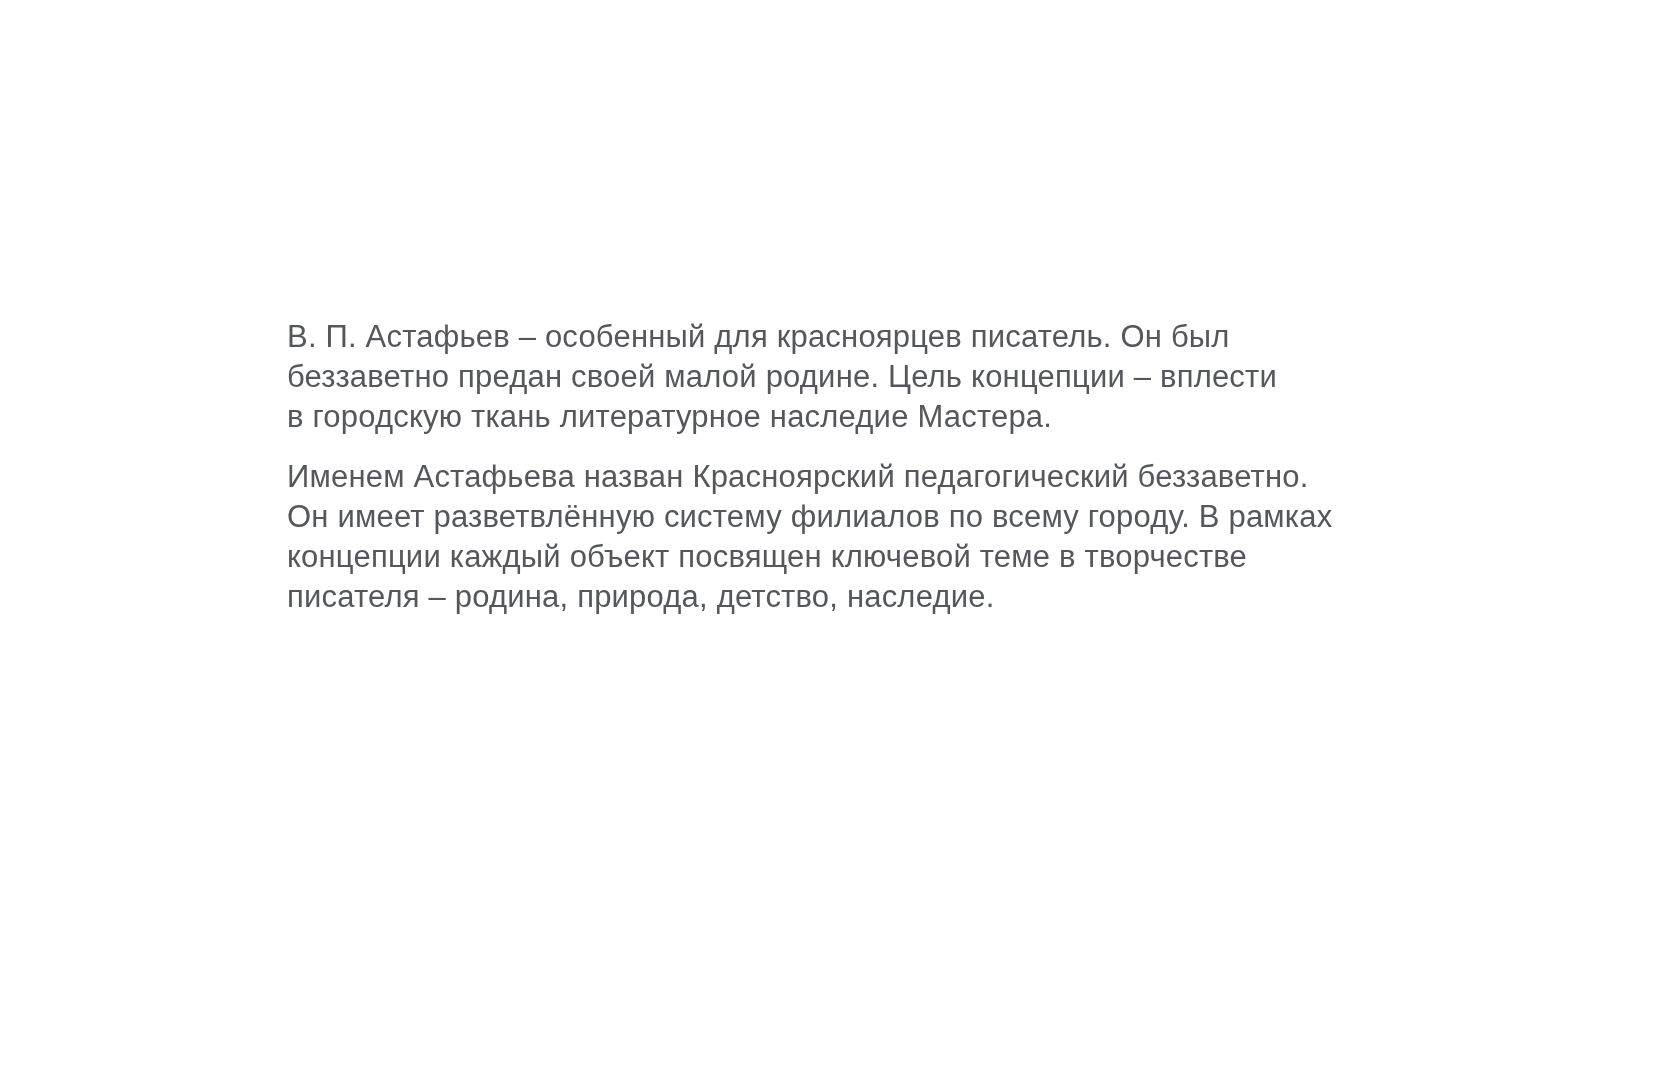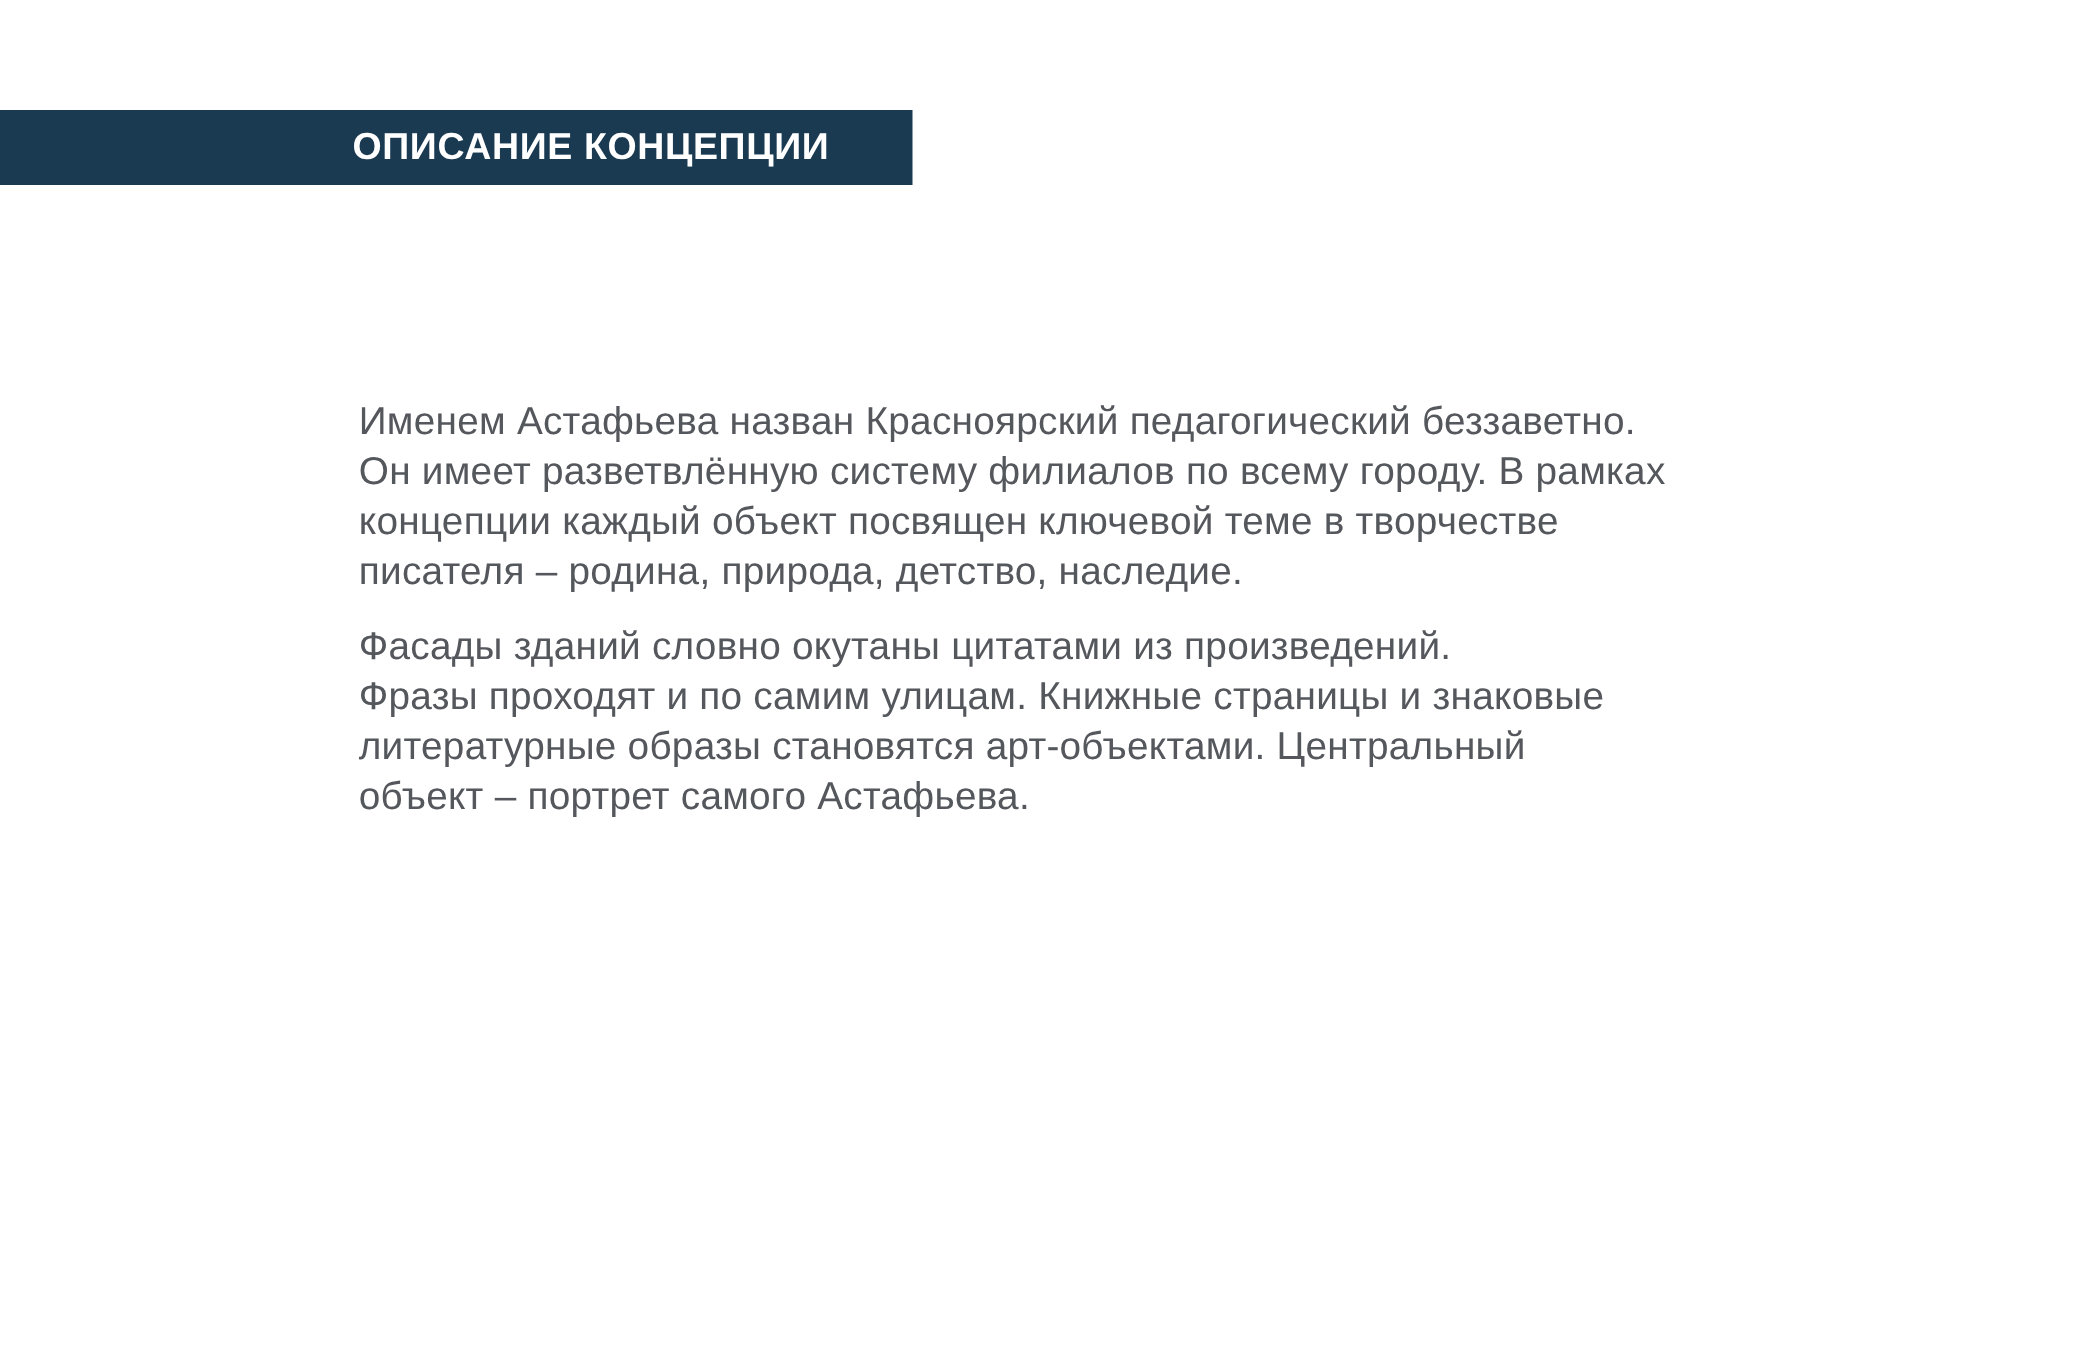--- a/index.html
+++ b/index.html
@@ -55,28 +55,24 @@
     white-space: pre-line;
     margin-bottom: 20px;
   }
   .content p:last-child { margin-bottom: 0; }
 </style>
 </head>
 <body>
 
 <div class="slide">
 
-  <div class="title-bar">
-    <span class="title">ОПИСАНИЕ КОНЦЕПЦИИ</span>
-  </div>
 
   <div class="content">
+    <p>В. П. Астафьев – особенный для красноярцев писатель. Он был
+беззаветно предан своей малой родине. Цель концепции – вплести
+в городскую ткань литературное наследие Мастера.</p>
     <p>Именем Астафьева назван Красноярский педагогический беззаветно.
 Он имеет разветвлённую систему филиалов по всему городу. В рамках
 концепции каждый объект посвящен ключевой теме в творчестве
 писателя – родина, природа, детство, наследие.</p>
-    <p>Фасады зданий словно окутаны цитатами из произведений.
-Фразы проходят и по самим улицам. Книжные страницы и знаковые
-литературные образы становятся арт-объектами. Центральный
-объект – портрет самого Астафьева.</p>
   </div>
 
 </div>
 
 </body></html>

